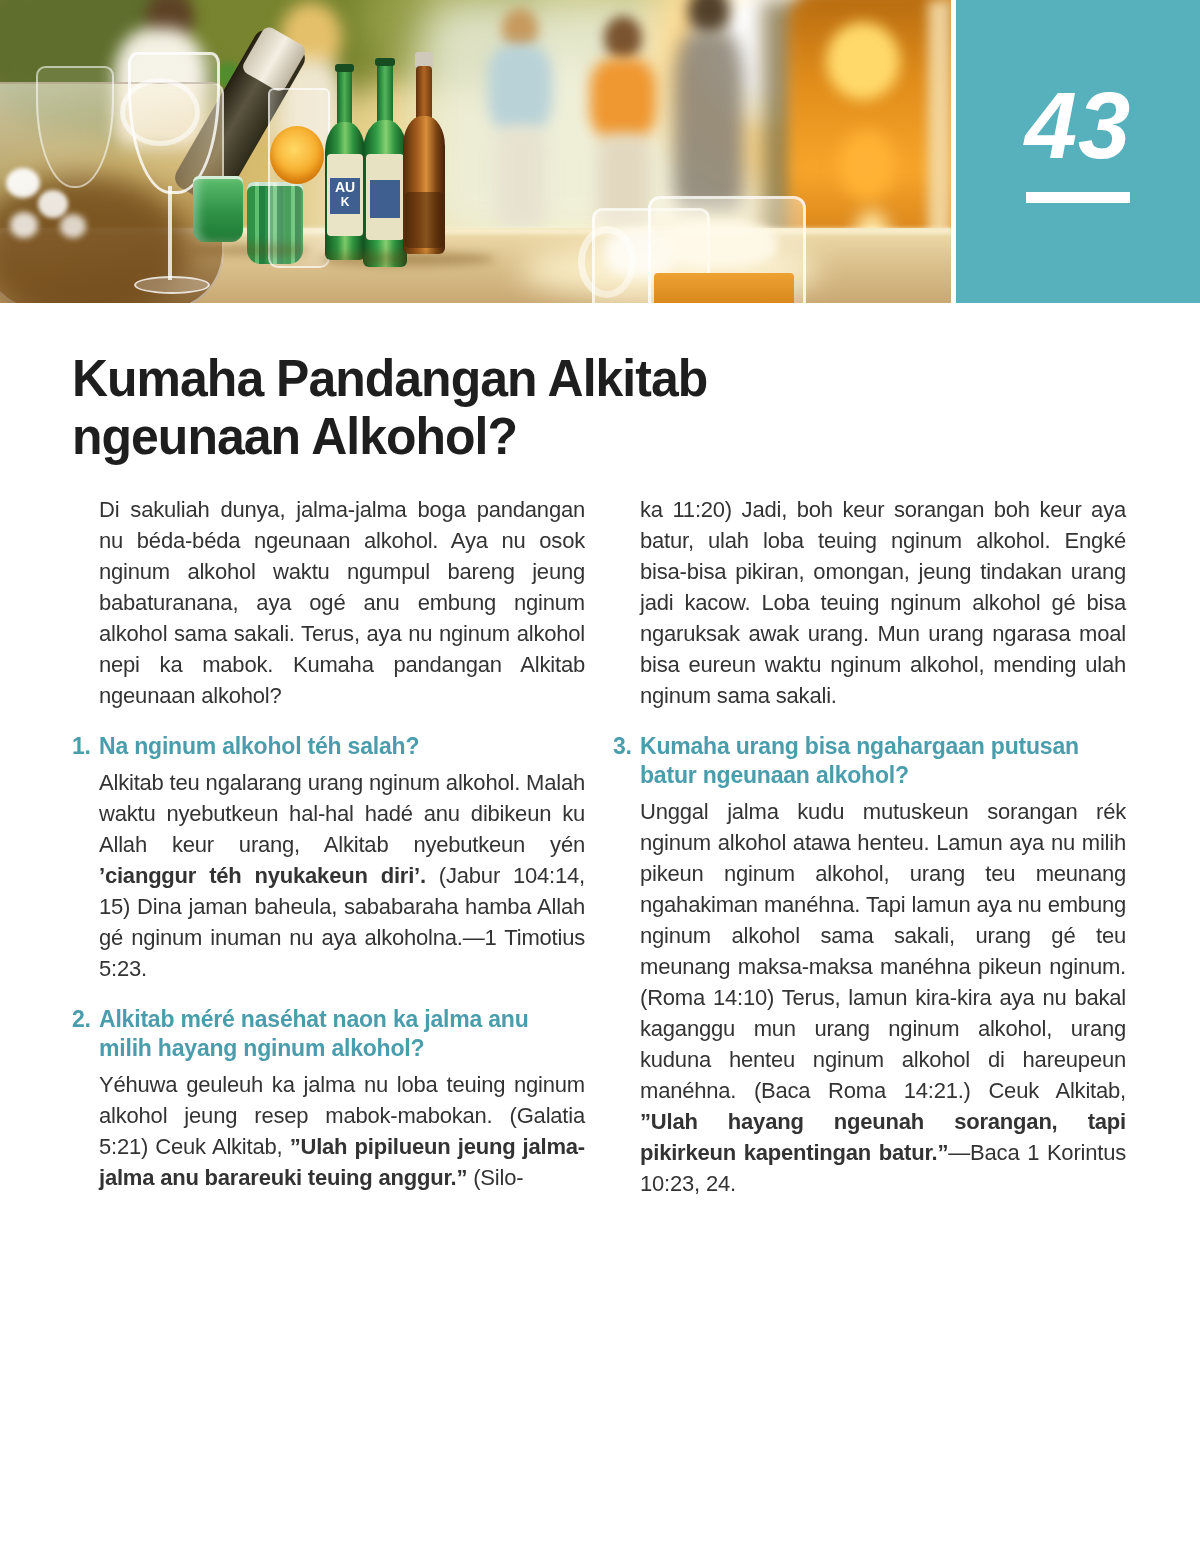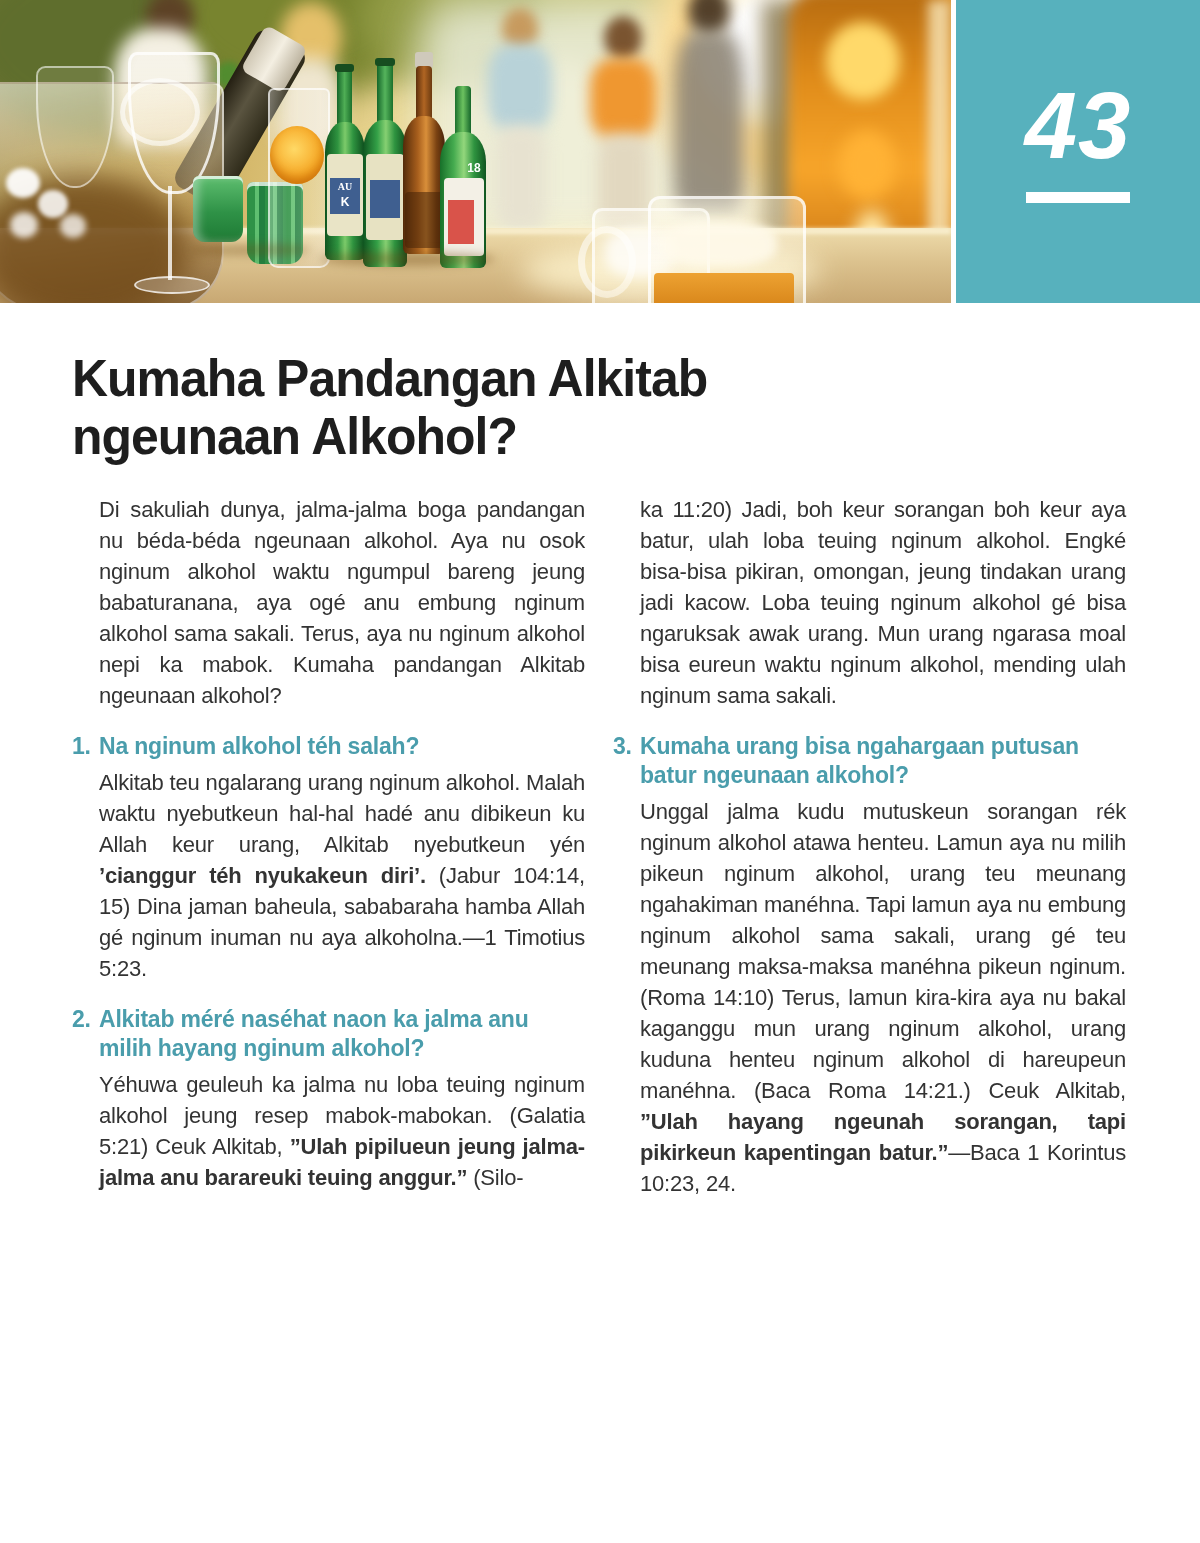--- a/index.html
+++ b/index.html
@@ -105,21 +105,21 @@
 
       <div class="ph" style="left:268px;top:88px;width:58px;height:176px;border:2px solid rgba(255,255,255,.65);border-radius:6px 6px 10px 10px;background:linear-gradient(90deg,rgba(255,255,255,.3),rgba(255,250,230,.12) 30%,rgba(255,255,255,.28));"></div>
       <div class="blob" style="left:270px;top:126px;width:54px;height:58px;background:radial-gradient(circle at 45% 40%,#ffd966,#f5a31f 65%,#d97f0e);box-shadow:inset 0 -6px 10px rgba(200,110,10,.8);"></div>
 
       <div class="ph" style="left:325px;top:64px;width:40px;height:196px;">
         <div class="ph" style="left:12px;top:4px;width:15px;height:70px;border-radius:4px 4px 0 0;background:linear-gradient(90deg,#15662a,#4fae55 50%,#1b702c);"></div>
         <div class="ph" style="left:10px;top:0;width:19px;height:8px;border-radius:3px;background:#174d20;"></div>
         <div class="ph" style="left:0;top:58px;width:40px;height:138px;border-radius:45% 45% 6px 6px/22% 22% 6px 6px;background:linear-gradient(90deg,#0f5520,#2f9440 32%,#7ccb6a 50%,#2f9440 70%,#0c4a1b);"></div>
         <div class="ph" style="left:2px;top:90px;width:36px;height:82px;border-radius:4px;background:#e9e4c6;">
           <div class="ph" style="left:3px;top:24px;width:30px;height:36px;background:#3f5f90;">
-            <span class="lab-b" style="left:0;top:3px;width:30px;font-size:10px;line-height:12px;font-family:Liberation Serif, serif;">AU</span>
+            <span class="lab-b" style="left:0;top:3px;width:30px;font-size:14px;line-height:12px;">AU</span>
             <span class="lab-b" style="left:0;top:17px;width:30px;font-size:12px;line-height:14px;">K</span>
           </div>
         </div>
       </div>
 
       <div class="ph" style="left:363px;top:58px;width:44px;height:210px;">
         <div class="ph" style="left:14px;top:4px;width:16px;height:74px;border-radius:4px 4px 0 0;background:linear-gradient(90deg,#15662a,#55b45c 50%,#1b702c);"></div>
         <div class="ph" style="left:12px;top:0;width:20px;height:8px;border-radius:3px;background:#174d20;"></div>
         <div class="ph" style="left:0;top:62px;width:44px;height:147px;border-radius:45% 45% 6px 6px/22% 22% 6px 6px;background:linear-gradient(90deg,#0f5520,#33a047 32%,#86d072 52%,#2f9440 72%,#0c4a1b);"></div>
         <div class="ph" style="left:3px;top:96px;width:38px;height:86px;border-radius:4px;background:#e7e2c2;">
@@ -127,28 +127,20 @@
         </div>
       </div>
 
       <div class="ph" style="left:403px;top:52px;width:42px;height:202px;">
         <div class="ph" style="left:12px;top:0;width:18px;height:16px;border-radius:3px;background:#cfc9bb;"></div>
         <div class="ph" style="left:13px;top:14px;width:16px;height:66px;border-radius:4px 4px 0 0;background:linear-gradient(90deg,#5e300c,#b06523 50%,#6b3a10);"></div>
         <div class="ph" style="left:0;top:64px;width:42px;height:138px;border-radius:45% 45% 6px 6px/22% 22% 6px 6px;background:linear-gradient(90deg,#532a09,#a85f1d 35%,#d98f3a 55%,#7a4212 80%,#46220a);"></div>
         <div class="ph" style="left:2px;top:140px;width:38px;height:56px;background:rgba(70,35,8,.55);border-radius:4px;"></div>
       </div>
 
-      <div class="ph" style="left:440px;top:84px;width:46px;height:184px;">
-        <div class="ph" style="left:15px;top:2px;width:16px;height:58px;border-radius:4px 4px 0 0;background:linear-gradient(90deg,#1b702c,#6cc260 50%,#15662a);"></div>
-        <div class="ph" style="left:0;top:48px;width:46px;height:136px;border-radius:45% 45% 6px 6px/22% 22% 6px 6px;background:linear-gradient(90deg,#177029,#45ab4f 30%,#93d77c 52%,#2f9440 74%,#0f5520);"></div>
-        <span class="lab-b" style="left:24px;top:78px;width:20px;font-size:12px;line-height:12px;">18</span>
-        <div class="ph" style="left:4px;top:94px;width:40px;height:78px;border-radius:4px;background:#f3f0e6;">
-          <div class="ph" style="left:4px;top:22px;width:26px;height:44px;background:#d9534a;"></div>
-        </div>
-      </div>
 
       <div class="blob" style="left:320px;top:252px;width:175px;height:14px;background:rgba(110,70,15,.4);filter:blur(5px);"></div>
       <div class="blob" style="left:190px;top:244px;width:120px;height:12px;background:rgba(110,70,15,.35);filter:blur(5px);"></div>
 
       <div class="ph glassline" style="left:578px;top:226px;width:44px;height:58px;border-radius:50%;border-width:7px;border-color:rgba(255,255,255,.55);background:transparent;"></div>
       <div class="ph" style="left:592px;top:208px;width:112px;height:95px;border:3px solid rgba(255,255,255,.7);border-bottom:none;border-radius:10px 10px 0 0;background:linear-gradient(180deg,rgba(255,252,240,.45),rgba(255,244,214,.3));">
         <div class="ph" style="left:10px;top:18px;width:70px;height:48px;background:rgba(255,255,255,.75);filter:blur(6px);border-radius:40%;"></div>
       </div>
       <div class="ph" style="left:648px;top:196px;width:152px;height:107px;border:3px solid rgba(255,255,255,.75);border-bottom:none;border-radius:12px 12px 0 0;background:linear-gradient(180deg,rgba(255,252,240,.4),rgba(255,246,220,.25));">
         <div class="ph" style="left:8px;top:22px;width:118px;height:46px;background:rgba(255,250,236,.85);filter:blur(5px);border-radius:40%;"></div>

